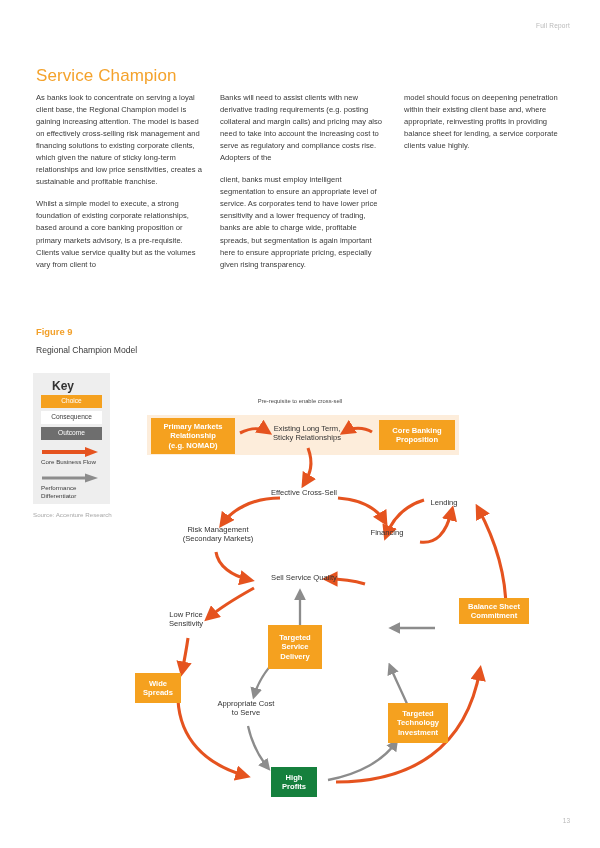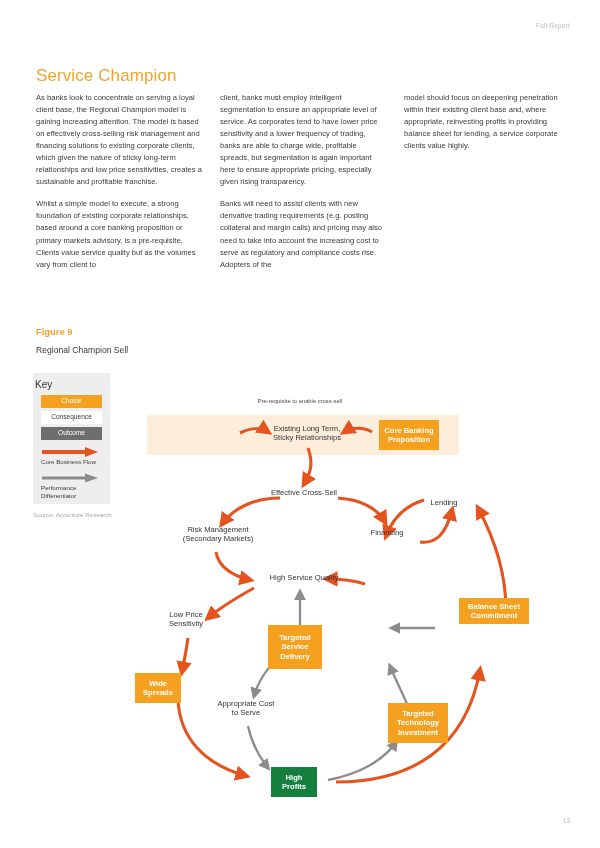--- a/index.html
+++ b/index.html
@@ -70,23 +70,23 @@
 
   
   .key-box {
     position: absolute;
     left: 33px; top: 373px;
     width: 77px; height: 131px;
     background: #eeeeee;
   }
   .key-title {
     position: absolute;
-    left: 2px; top: 6px;
-    font-size: 10px;
-    font-weight: normal;
+    left: 19px; top: 6px;
+    font-size: 12px;
+    font-weight: bold;
     color: #333;
   }
   .key-chip {
     position: absolute;
     left: 8px;
     width: 61px; height: 13px;
     font-size: 6.6px;
     display: flex; align-items: center; justify-content: center;
     text-align: center;
     line-height: 1;
@@ -169,30 +169,30 @@
   <div class="running-head">Full Report</div>
 
   <h1 class="section-title">Service Champion</h1>
 
   <div class="cols">
     <div class="col">
       <p>As banks look to concentrate on serving a loyal client base, the Regional Champion model is gaining increasing attention. The model is based on effectively cross-selling risk management and financing solutions to existing corporate clients, which given the nature of sticky long-term relationships and low price sensitivities, creates a sustainable and profitable franchise.</p>
       <p>Whilst a simple model to execute, a strong foundation of existing corporate relationships, based around a core banking proposition or primary markets advisory, is a pre-requisite. Clients value service quality but as the volumes vary from client to</p>
     </div>
     <div class="col">
+      <p>Banks will need to assist clients with new derivative trading requirements (e.g. posting collateral and margin calls) and pricing may also need to take into account the increasing cost to serve as regulatory and compliance costs rise. Adopters of the</p>
       <p>client, banks must employ intelligent segmentation to ensure an appropriate level of service. As corporates tend to have lower price sensitivity and a lower frequency of trading, banks are able to charge wide, profitable spreads, but segmentation is again important here to ensure appropriate pricing, especially given rising transparency.</p>
-      <p>Banks will need to assist clients with new derivative trading requirements (e.g. posting collateral and margin calls) and pricing may also need to take into account the increasing cost to serve as regulatory and compliance costs rise. Adopters of the</p>
     </div>
     <div class="col">
       <p>model should focus on deepening penetration within their existing client base and, where appropriate, reinvesting profits in providing balance sheet for lending, a service corporate clients value highly.</p>
     </div>
   </div>
 
   <div class="fig-number">Figure 9</div>
-  <div class="fig-title">Regional Champion Sell</div>
+  <div class="fig-title">Regional Champion Model</div>
 
   <div class="key-box">
     <div class="key-title">Key</div>
 
     <div class="key-chip chip-choice">Choice</div>
     <div class="key-chip chip-consequence">Consequence</div>
     <div class="key-chip chip-outcome">Outcome</div>
 
     <div class="key-arrow-row ka-core">
       <svg width="61" height="11" viewBox="0 0 61 11">
@@ -245,27 +245,28 @@
       </g>
       <g fill="none" stroke="#8c8c8c" stroke-width="2.3" marker-end="url(#ag)">
         <path d="M300,256 C300,240 300,232 300,222"></path>
         <path d="M435,258 C420,258 406,258 392,258"></path>
         <path d="M284,282 C268,296 258,312 254,326"></path>
         <path d="M248,356 C252,374 260,388 268,398"></path>
         <path d="M328,410 C360,404 384,390 396,372"></path>
         <path d="M408,336 C400,318 394,306 390,296"></path>
       </g>
     </svg>
+  <div class="node box choice" style="left: 151px; top: 48px; width: 84px; height: 36px;">Primary Markets<br>Relationship<br>(e.g. NOMAD)</div>
       <div class="node plain" style="left: 254px; top: 54px; width: 106px; height: 24px;">Existing Long Term,<br>Sticky Relationships</div>
-      <div class="node box choice" style="left: 379px; top: 50px; width: 60px; height: 30px;">Core Banking<br>Proposition</div>
+      <div class="node box choice" style="left: 379px; top: 50px; width: 76px; height: 30px;">Core Banking<br>Proposition</div>
       <div class="node plain" style="left: 250px; top: 118px; width: 108px; height: 12px;">Effective Cross-Sell</div>
       <div class="node plain" style="left: 168px; top: 155px; width: 100px; height: 22px;">Risk Management<br>(Secondary Markets)</div>
       <div class="node plain" style="left: 357px; top: 158px; width: 60px; height: 12px;">Financing</div>
       <div class="node plain" style="left: 418px; top: 128px; width: 52px; height: 12px;">Lending</div>
-      <div class="node plain" style="left: 252px; top: 203px; width: 104px; height: 12px;">High Service Quality</div>
+      <div class="node plain" style="left: 252px; top: 203px; width: 104px; height: 12px;">Sell Service Quality</div>
       <div class="node plain" style="left: 155px; top: 240px; width: 62px; height: 22px;">Low Price<br>Sensitivity</div>
       <div class="node box choice" style="left: 135px; top: 303px; width: 46px; height: 30px;">Wide<br>Spreads</div>
       <div class="node box choice" style="left: 268px; top: 255px; width: 54px; height: 44px;">Targeted<br>Service<br>Delivery</div>
       <div class="node plain" style="left: 205px; top: 329px; width: 82px; height: 22px;">Appropriate Cost<br>to Serve</div>
       <div class="node box choice" style="left: 388px; top: 333px; width: 60px; height: 40px;">Targeted<br>Technology<br>Investment</div>
       <div class="node box choice" style="left: 459px; top: 228px; width: 70px; height: 26px;">Balance Sheet<br>Commitment</div>
       <div class="node box outcome" style="left: 271px; top: 397px; width: 46px; height: 30px;">High<br>Profits</div>
     </div>
 
   <div class="page-number">13</div>

